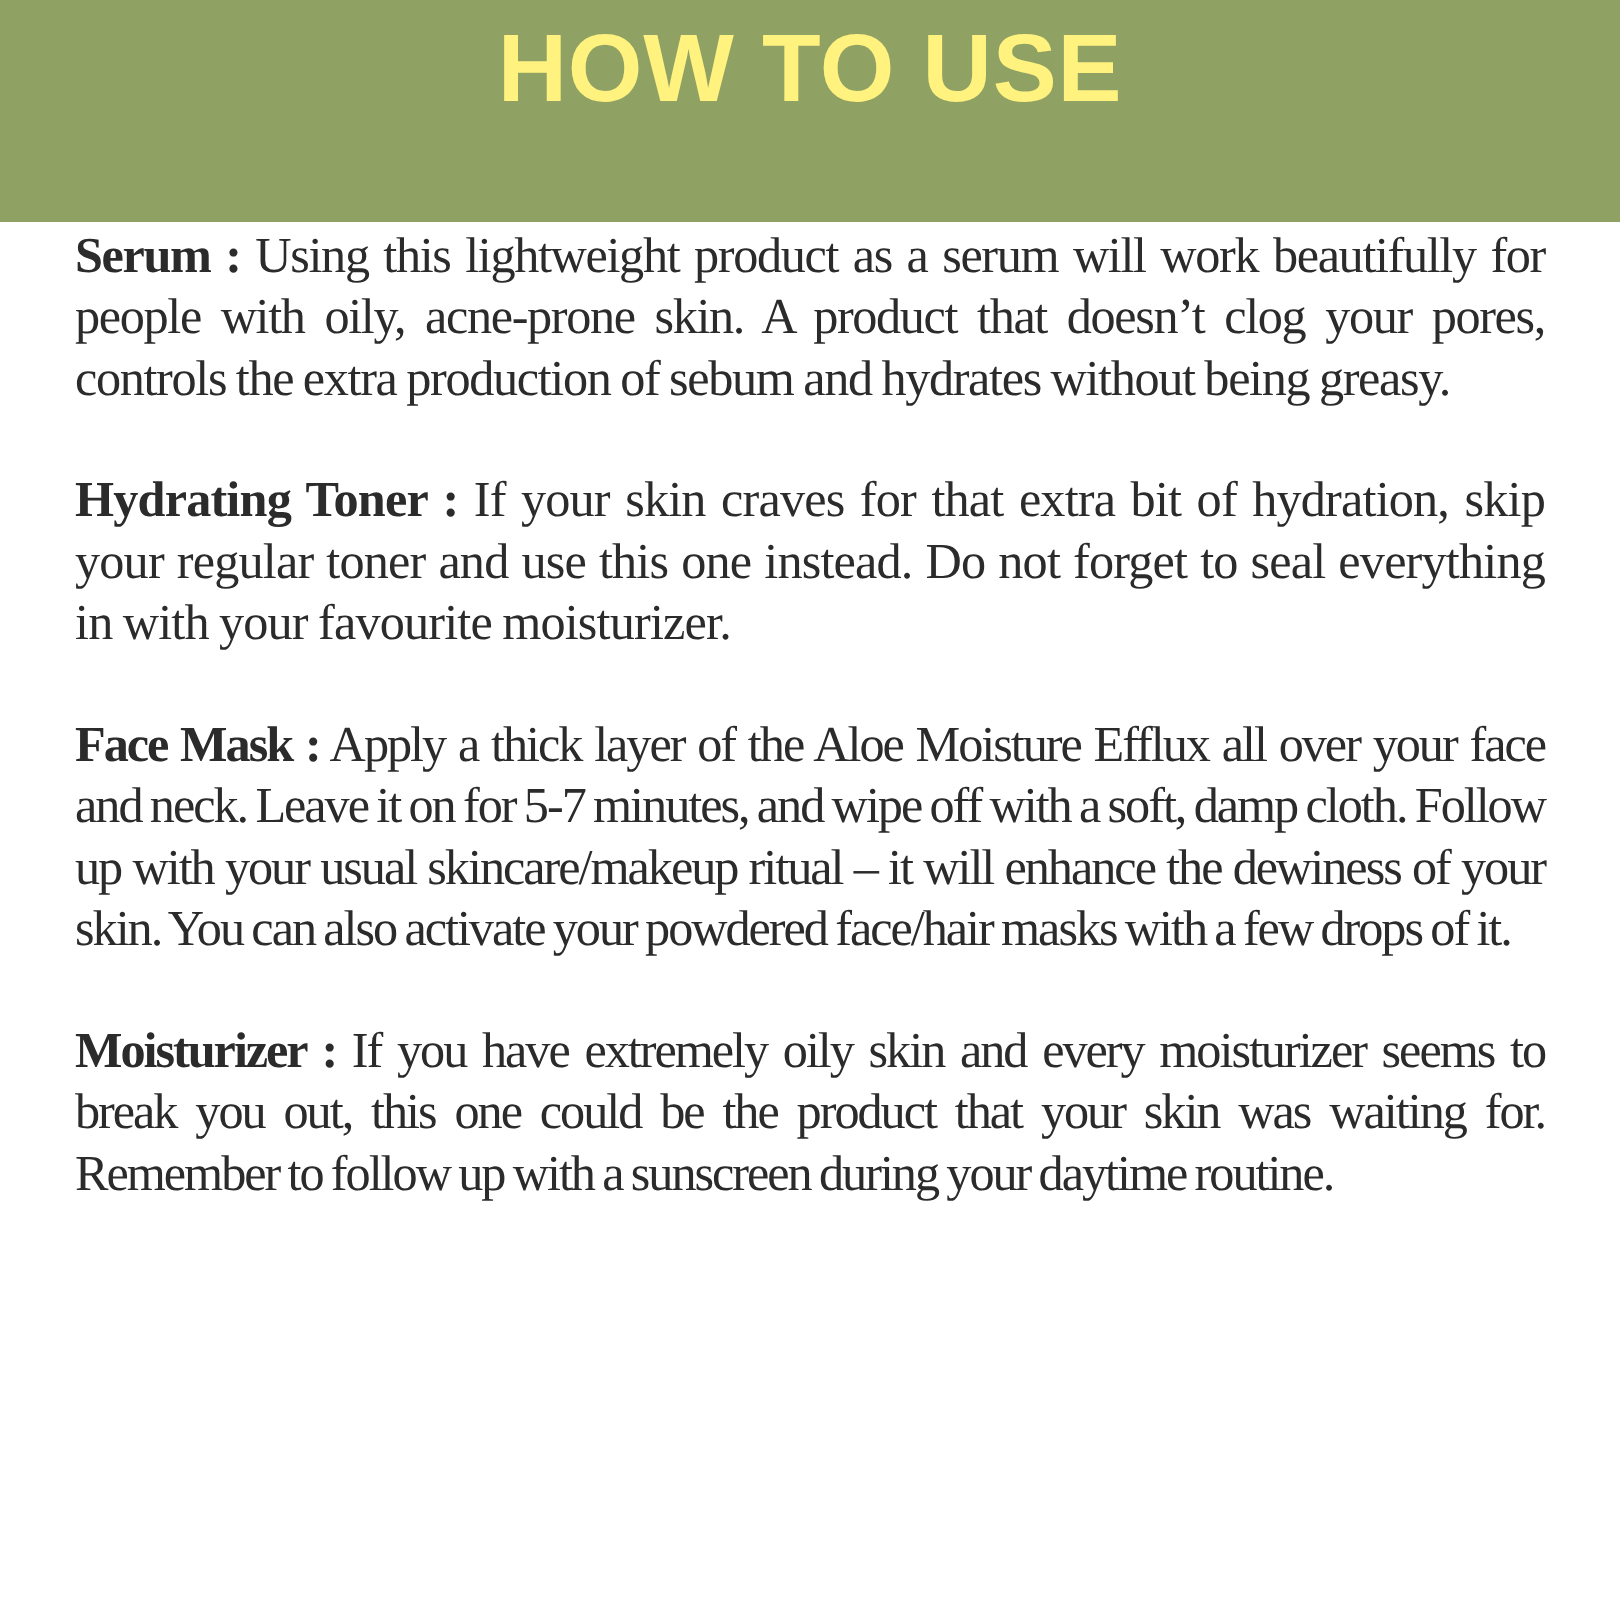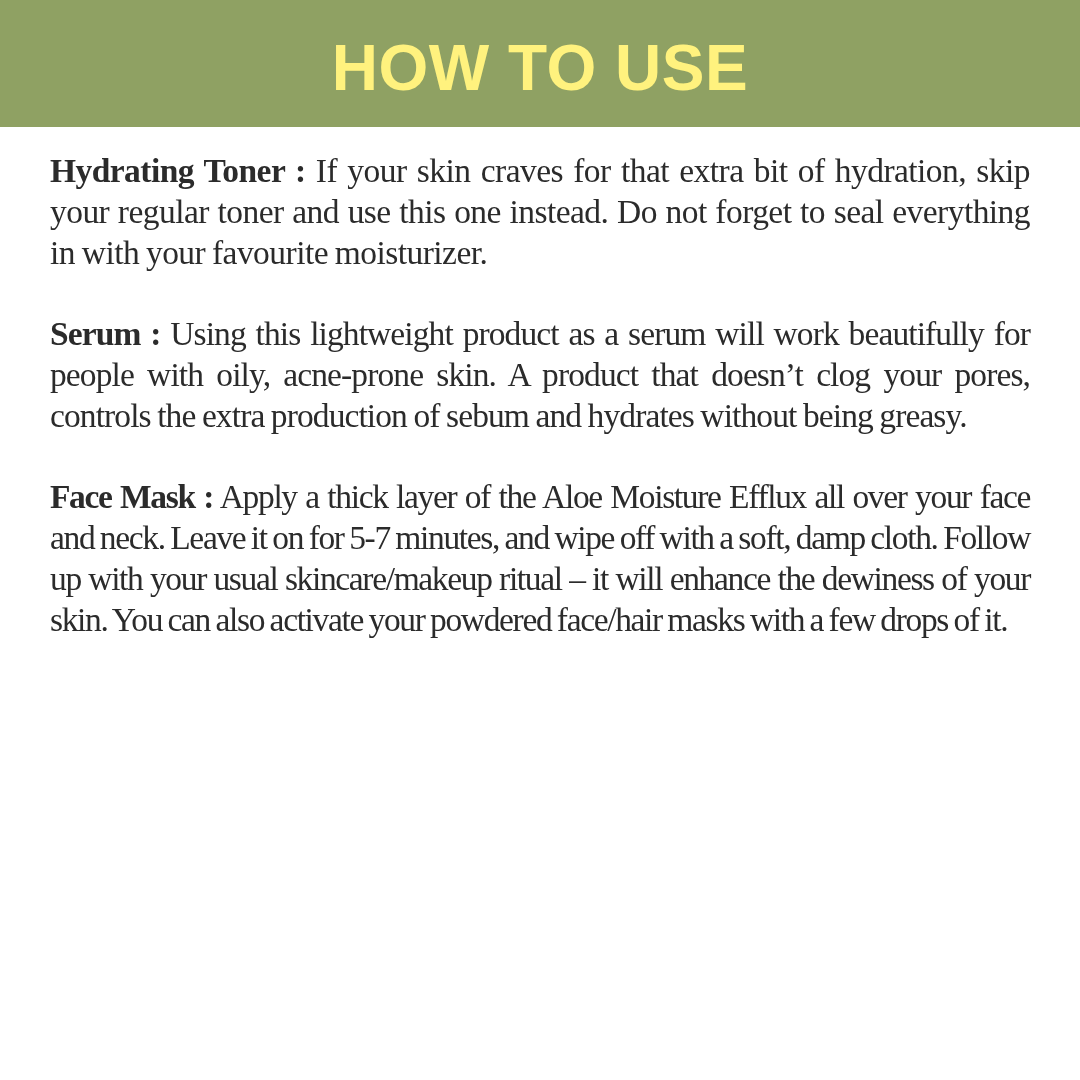--- a/index.html
+++ b/index.html
@@ -10,24 +10,24 @@
     body {
       width: 1080px;
       height: 1080px;
       overflow: hidden;
       position: relative;
     }
     .header-band {
       position: absolute;
       left: 0; top: 0;
       width: 1080px;
-      height: 127px;
+      height: 148px;
       background: #8fa163;
       display: flex;
-      align-items: center;
+      align-items: flex-start;
       justify-content: center;
     }
     .header-title {
       font-family: "Liberation Sans", sans-serif;
       font-weight: bold;
       font-size: 64px;
       color: #fff27e;
       letter-spacing: 0.5px;
       margin-top: 8px;
     }
@@ -56,22 +56,25 @@
     }
   </style>
 </head>
 <body>
 
 <div class="header-band">
   <div class="header-title">HOW TO USE</div>
 </div>
 
 <div class="content">
+  <p class="section s2">
+    <span class="section-label">Serum :</span><span> Using this lightweight product as a serum will work beautifully for people with oily, acne-prone skin. A product that doesn’t clog your pores, controls the extra production of sebum and hydrates without being greasy.</span>
+  </p>
   <p class="section s1">
     <span class="section-label">Hydrating Toner :</span><span> If your skin craves for that extra bit of hydration, skip your regular toner and use this one instead. Do not forget to seal everything in with your favourite moisturizer.</span>
-  </p>
-  <p class="section s2">
-    <span class="section-label">Serum :</span><span> Using this lightweight product as a serum will work beautifully for people with oily, acne-prone skin. A product that doesn’t clog your pores, controls the extra production of sebum and hydrates without being greasy.</span>
   </p>
   <p class="section s3">
     <span class="section-label">Face Mask :</span><span> Apply a thick layer of the Aloe Moisture Efflux all over your face and neck. Leave it on for 5-7 minutes, and wipe off with a soft, damp cloth. Follow up with your usual skincare/makeup ritual – it will enhance the dewiness of your skin. You can also activate your powdered face/hair masks with a few drops of it.</span>
   </p>
+  <p class="section s4">
+    <span class="section-label">Moisturizer :</span><span> If you have extremely oily skin and every moisturizer seems to break you out, this one could be the product that your skin was waiting for. Remember to follow up with a sunscreen during your daytime routine.</span>
+  </p>
 </div>
 
 </body></html>

